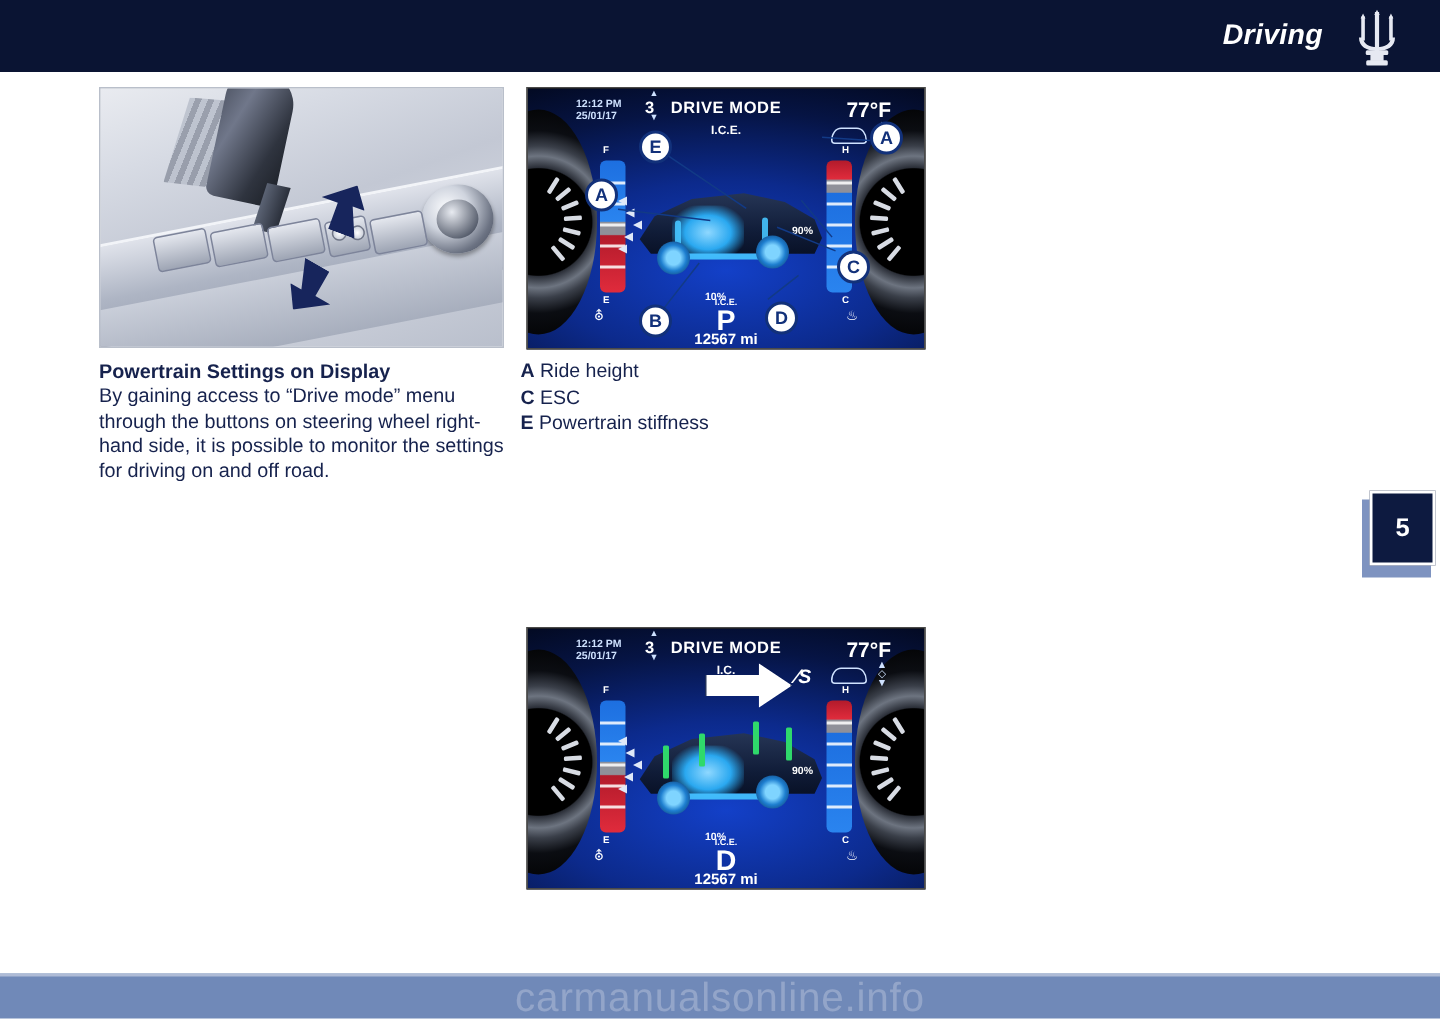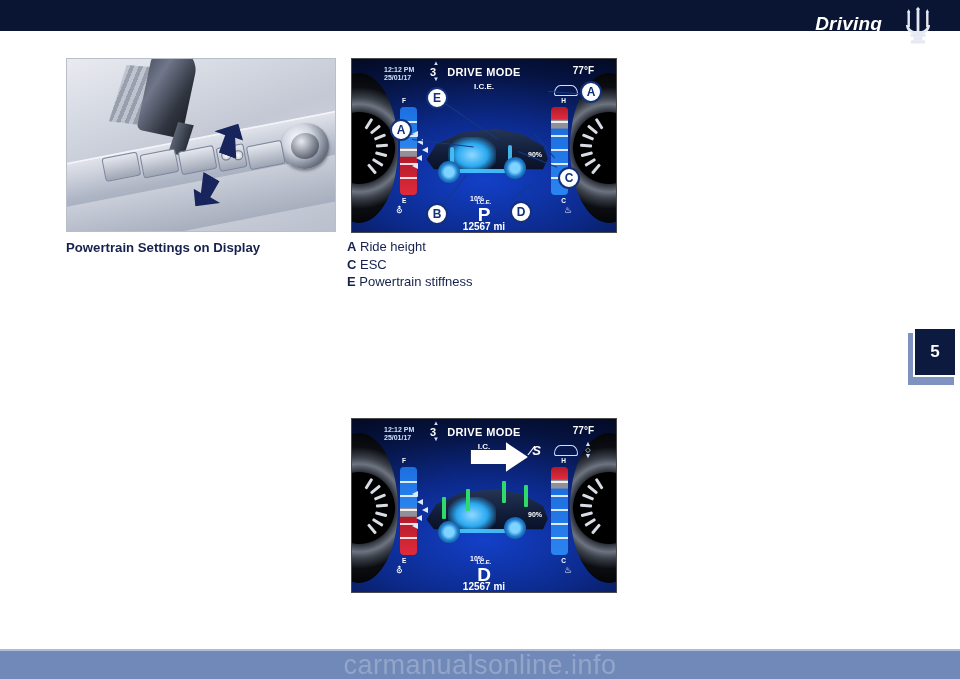--- a/index.html
+++ b/index.html
@@ -6,21 +6,21 @@
   body{
     width:960px;height:679px;
     background:#ffffff;
     font-family:"Liberation Sans", sans-serif;
     color:#16224d;
     position:relative;
     overflow:hidden;
   }
   
   .header{
-    position:absolute;left:0;top:0;width:960px;height:31px;
+    position:absolute;left:0;top:0;width:960px;height:48px;
     background:#0a1433;
   }
   .header-rule{
     position:absolute;left:0;top:48px;width:960px;height:2px;
     background:#ffffff;
   }
   .header-title{
     position:absolute;right:78px;top:13px;
     color:#ffffff;font-style:italic;font-weight:bold;
     font-size:19px;letter-spacing:.2px;
@@ -189,21 +189,21 @@
   }
   .tft-top{
     position:absolute;left:0;top:4px;width:100%;height:30px;
   }
   .t-time{position:absolute;left:32px;top:3px;color:#cfe2ff;font-size:7px;line-height:8.4px;font-weight:bold;}
   .t-gear{position:absolute;left:78px;top:3px;color:#ffffff;font-size:11px;font-weight:bold;}
   .t-gear .arrows{position:absolute;left:3px;top:-5px;color:#cfe2ff;font-size:6px;line-height:5px;}
   .t-gear .arrows2{position:absolute;left:3px;top:11px;color:#cfe2ff;font-size:6px;line-height:5px;}
   .t-title{position:absolute;left:0;top:3px;width:100%;text-align:center;color:#ffffff;font-size:11px;font-weight:bold;letter-spacing:.4px;}
   .t-mode{position:absolute;left:0;top:19px;width:100%;text-align:center;color:#ffffff;font-size:8px;font-weight:bold;}
-  .t-temp{position:absolute;right:22px;top:2px;color:#ffffff;font-size:10px;font-weight:bold;}
+  .t-temp{position:absolute;right:22px;top:2px;color:#ffffff;font-size:14px;font-weight:bold;}
   .t-car-ico{
     position:absolute;right:38px;top:22px;width:22px;height:9px;
     border:1px solid #cfe2ff;border-radius:8px 8px 3px 3px/10px 10px 3px 3px;
   }
   .t-susp-ico{
     position:absolute;right:22px;top:18px;width:12px;height:18px;
     color:#cfe2ff;font-size:7px;line-height:6px;text-align:center;
   }
   .bar{
     position:absolute;width:17px;height:88px;top:48px;
@@ -510,20 +510,21 @@
     <div class="pct-10">10%</div>
 
     <div class="bot-mode">I.C.E.</div>
     <div class="bot-gear">D</div>
     <div class="bot-odo">12567 mi</div>
   </div>
 </div>
 
 <div class="col-left">
   <p class="subhead">Powertrain Settings on Display</p>
+  <p class="para">By gaining access to “Drive mode” menu through the buttons on steering wheel right-hand side, it is possible to monitor the settings for driving on and off road.</p>
 </div>
 
 <div class="col-right">
   <p class="legend-line">
     <b>A</b>
     <span>Ride height</span>
   </p>
   <p class="legend-line">
     <b>C</b>
     <span>ESC</span>

